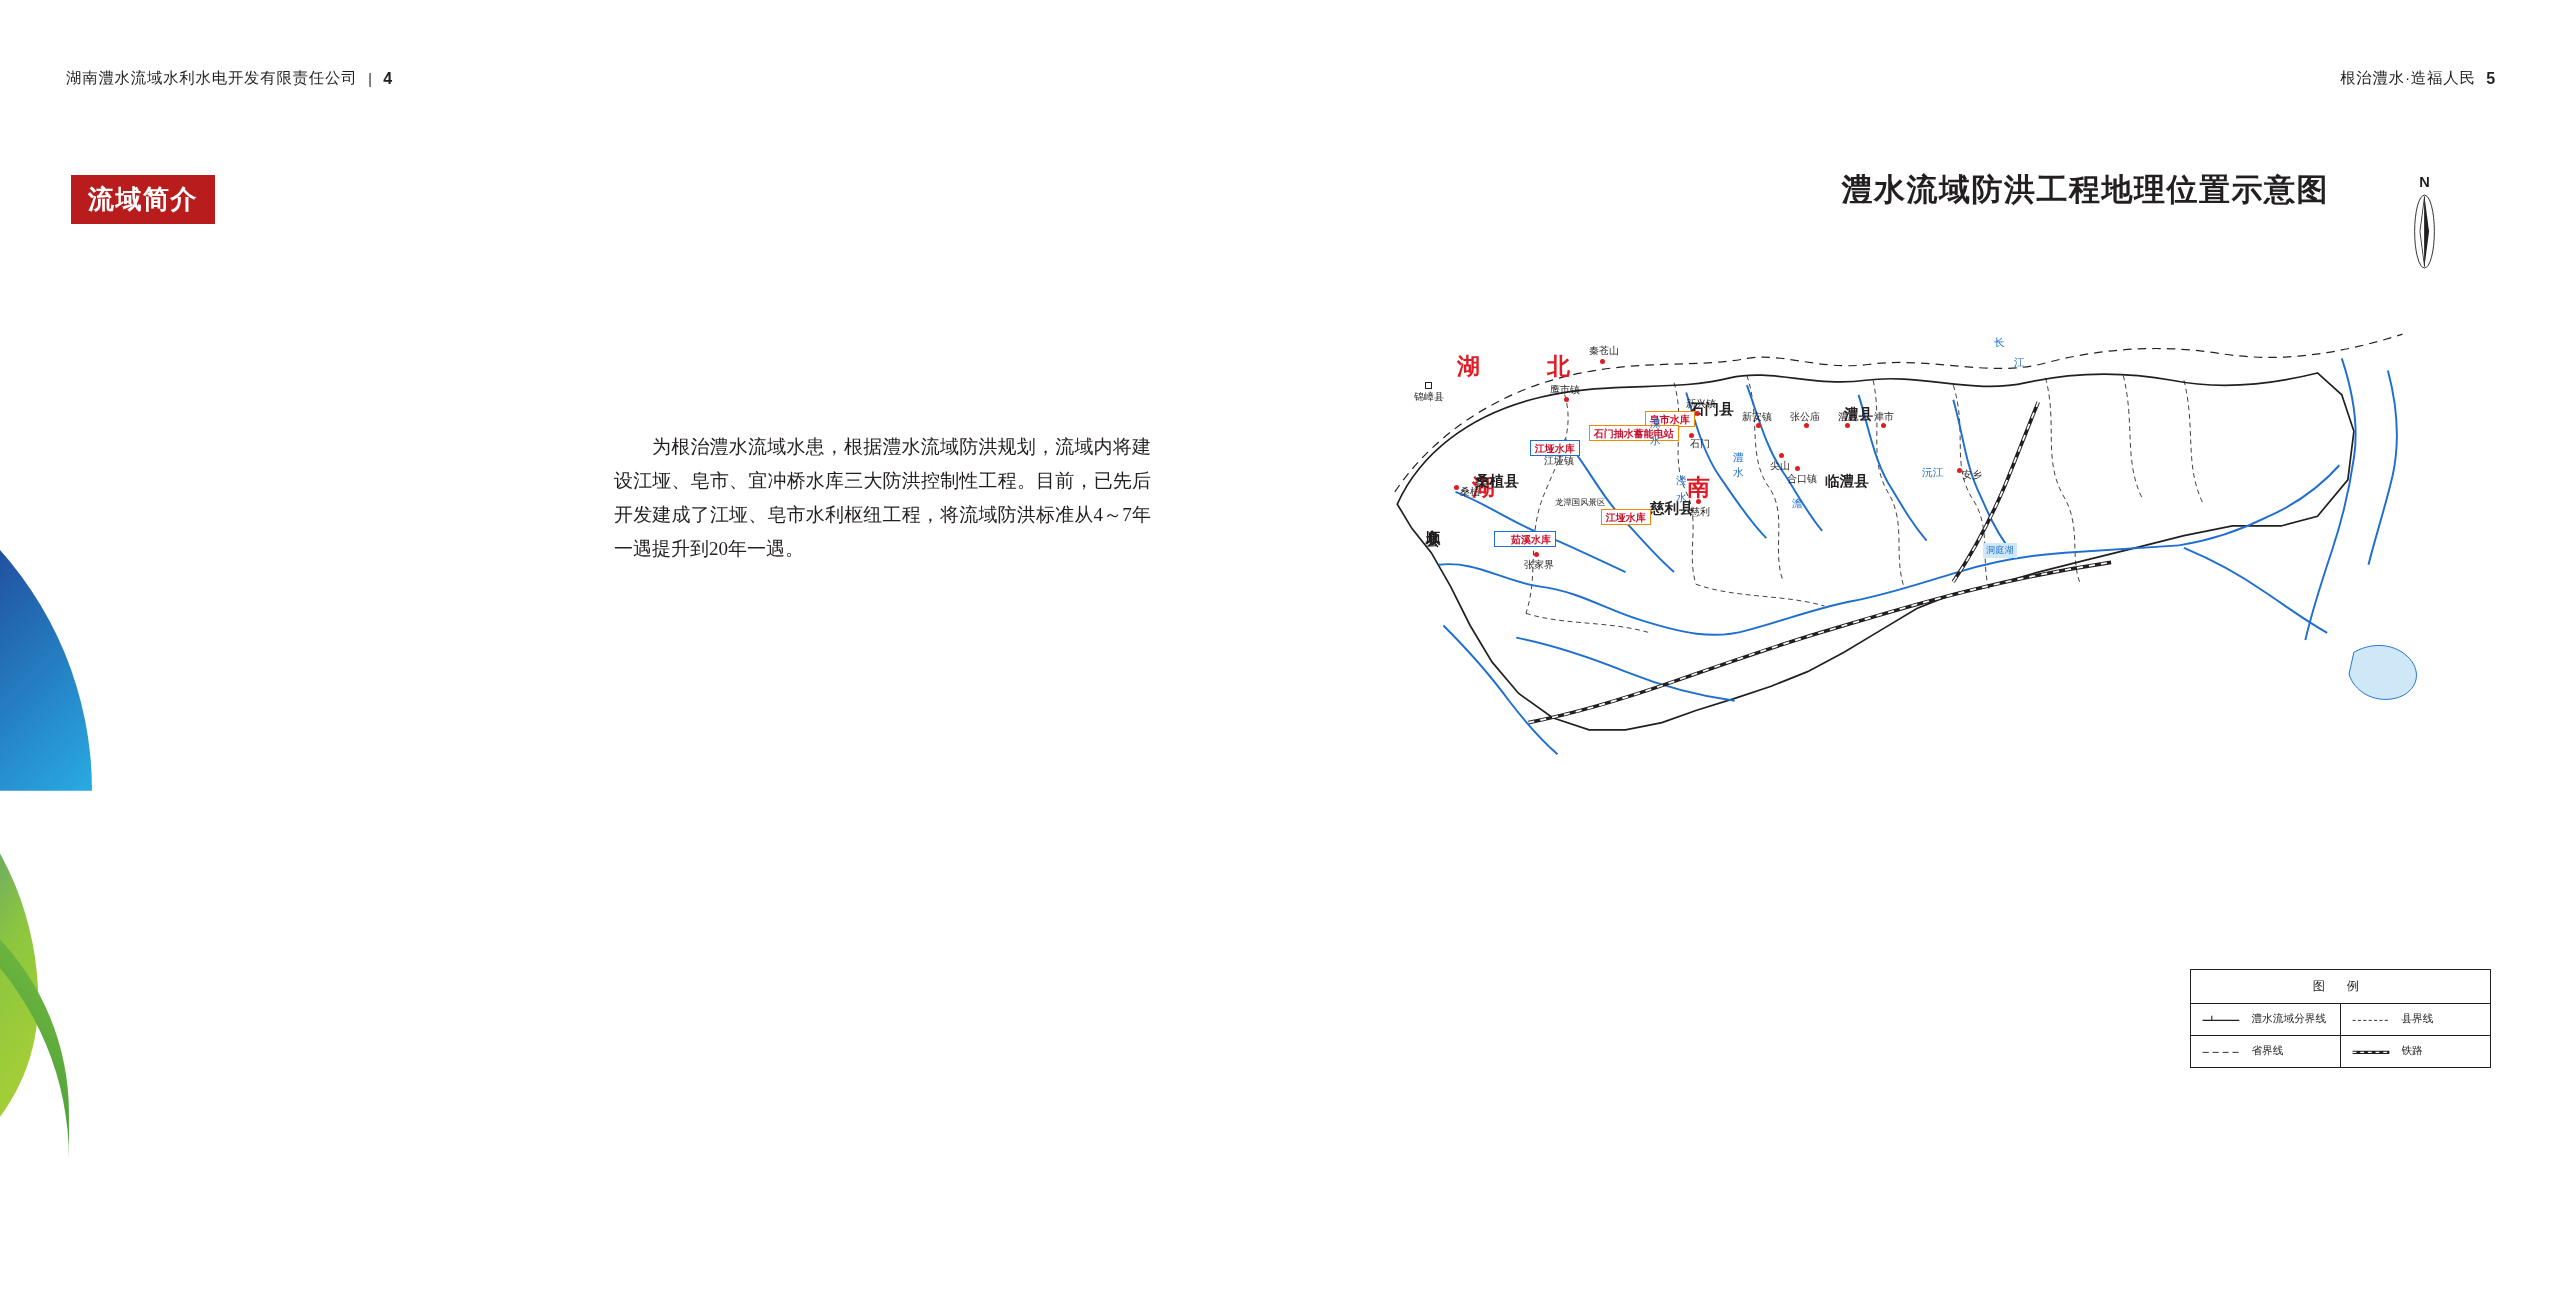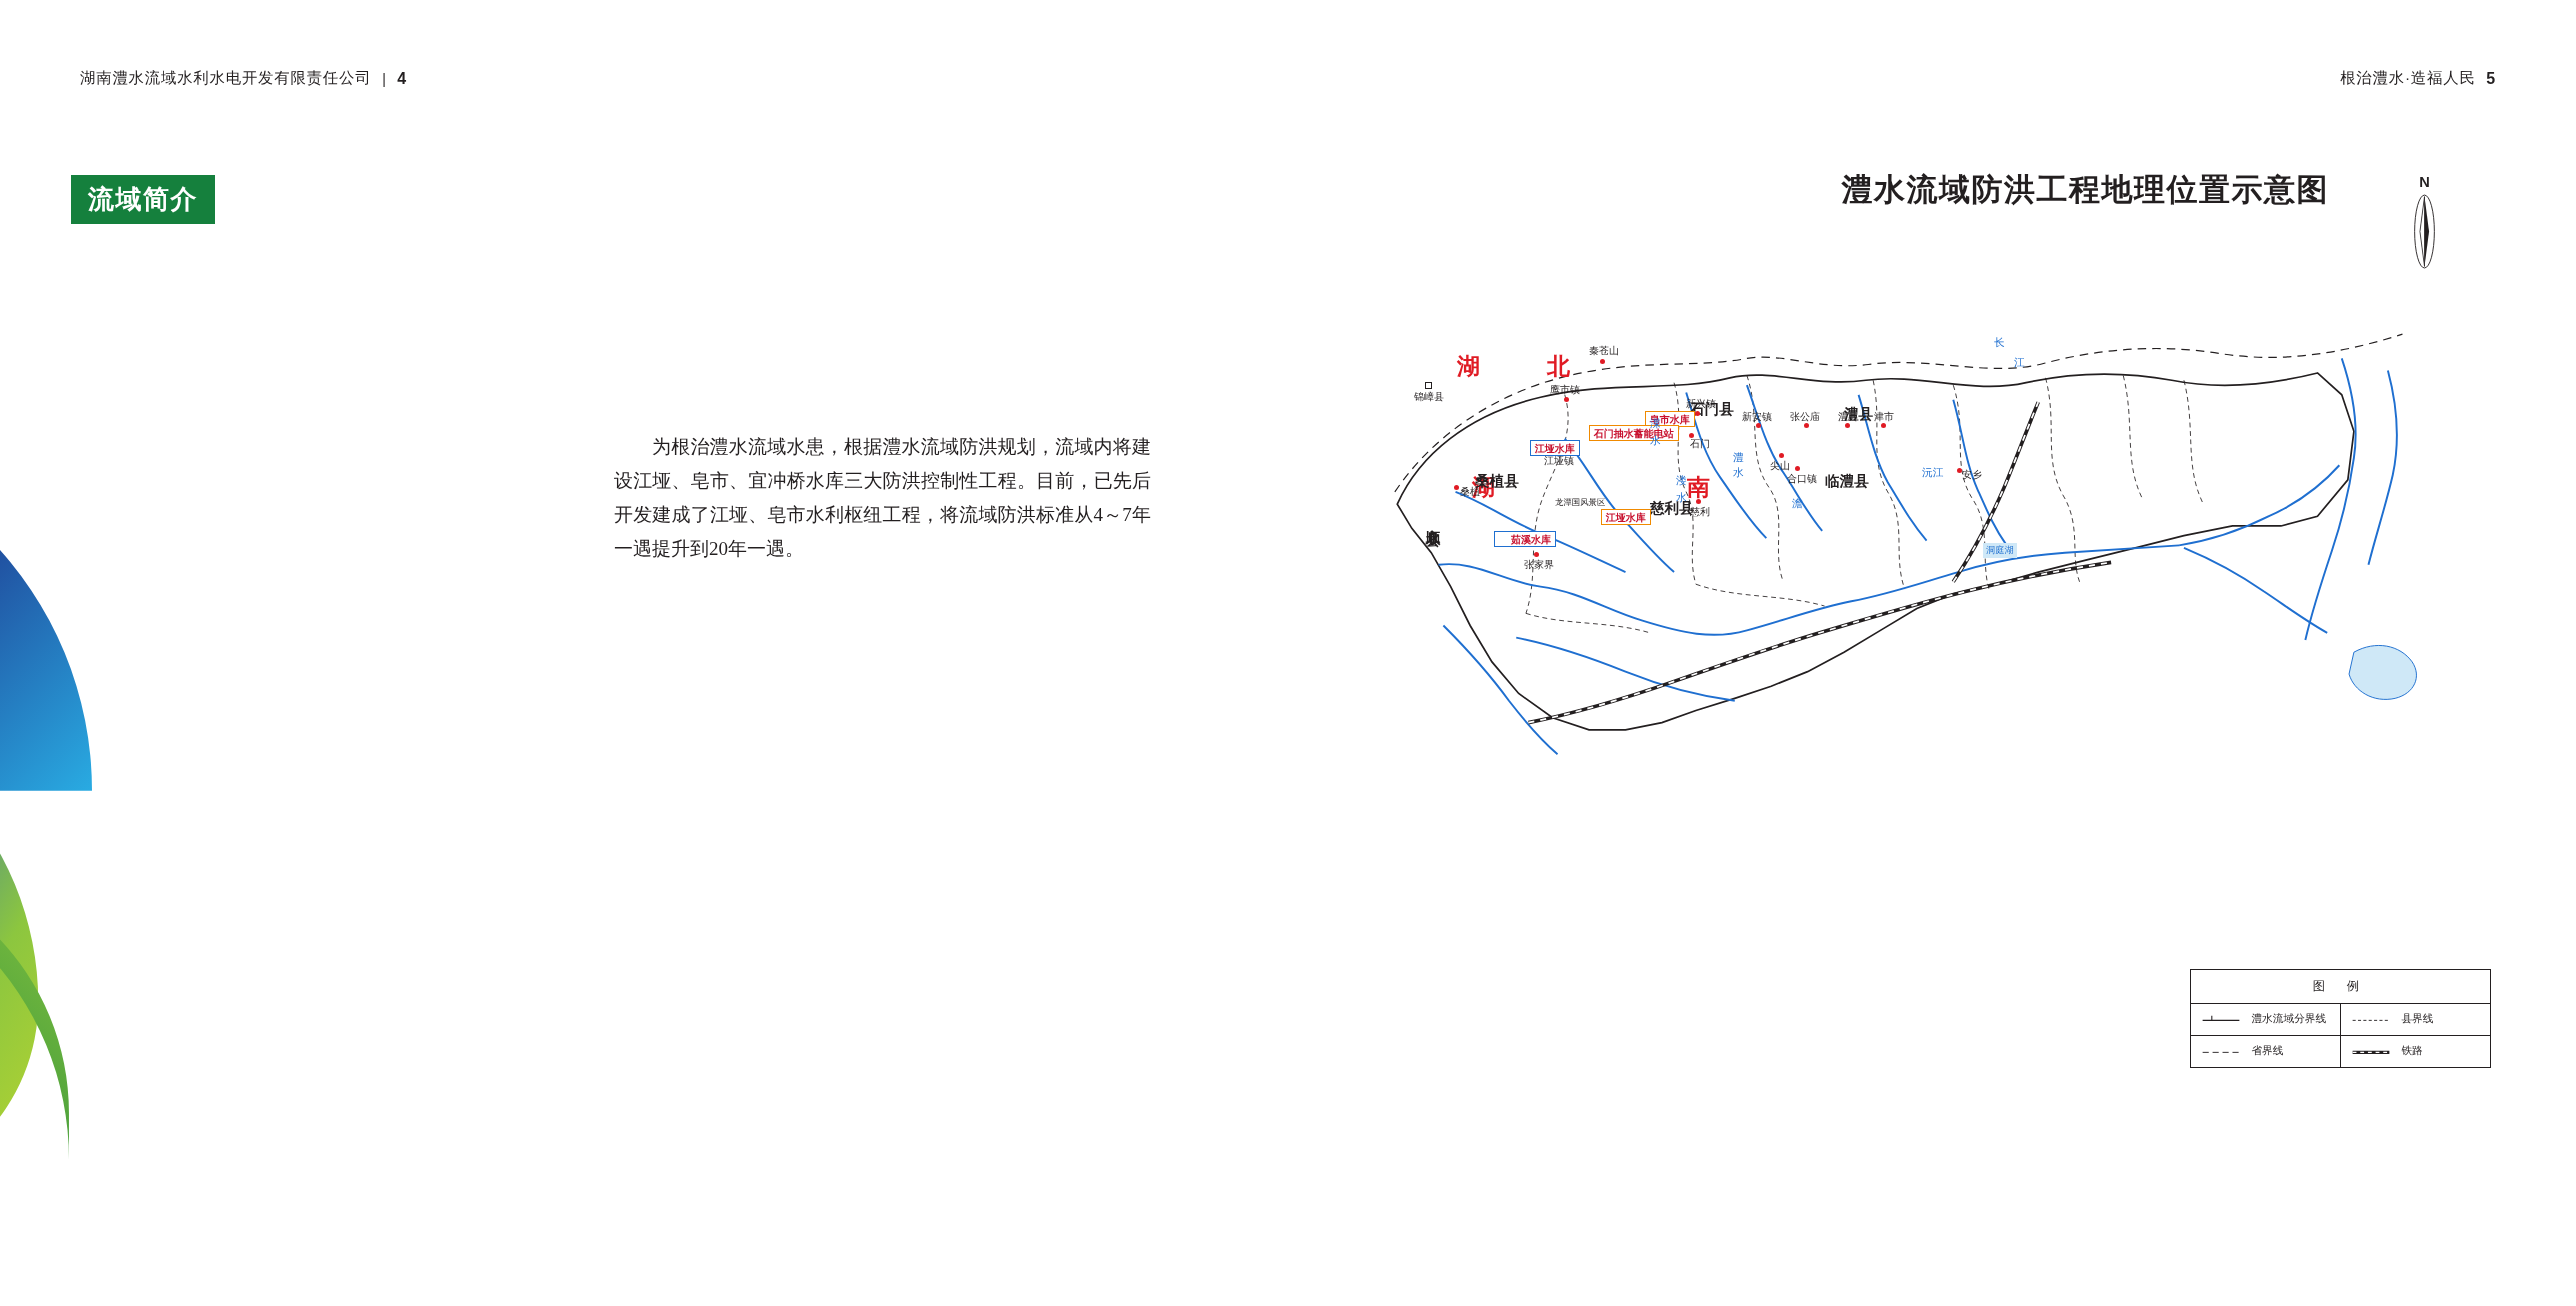--- a/index.html
+++ b/index.html
@@ -32,29 +32,29 @@
     font-size: 15.4px;
     color: #231f20;
     letter-spacing: 0.8px;
     white-space: nowrap;
     display: flex;
     align-items: center;
     gap: 10.7px;
   }
   .runhead .sep { color: #231f20; font-size: 14px; }
   .runhead .pg { font-size: 16px; font-weight: bold; }
-  #runhead-left { left: 80px; justify-content: flex-end; }
+  #runhead-left { left: 66px; justify-content: flex-end; }
   #runhead-right { right: 80px; }
 
   
   #section-tag {
     position: absolute;
     left: 71px;
     top: 175px;
-    background: #15803d;
+    background: #b91c1c;
     color: #ffffff;
     font-size: 26px;
     font-weight: bold;
     letter-spacing: 1.5px;
     padding: 10.7px 17px 12.3px 17px;
     line-height: 1;
   }
 
   
   #swirl {

